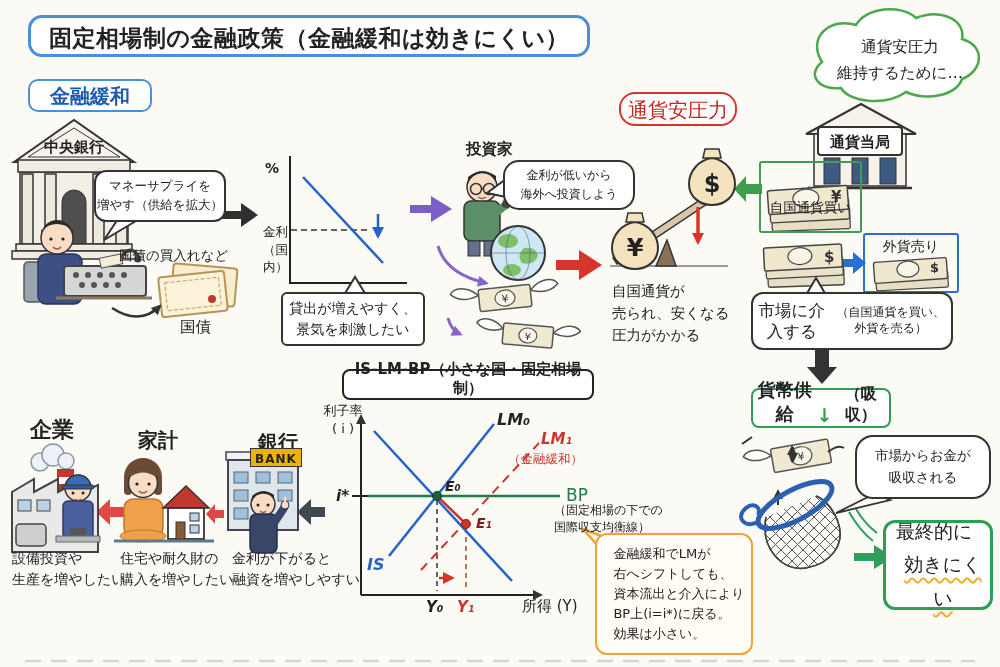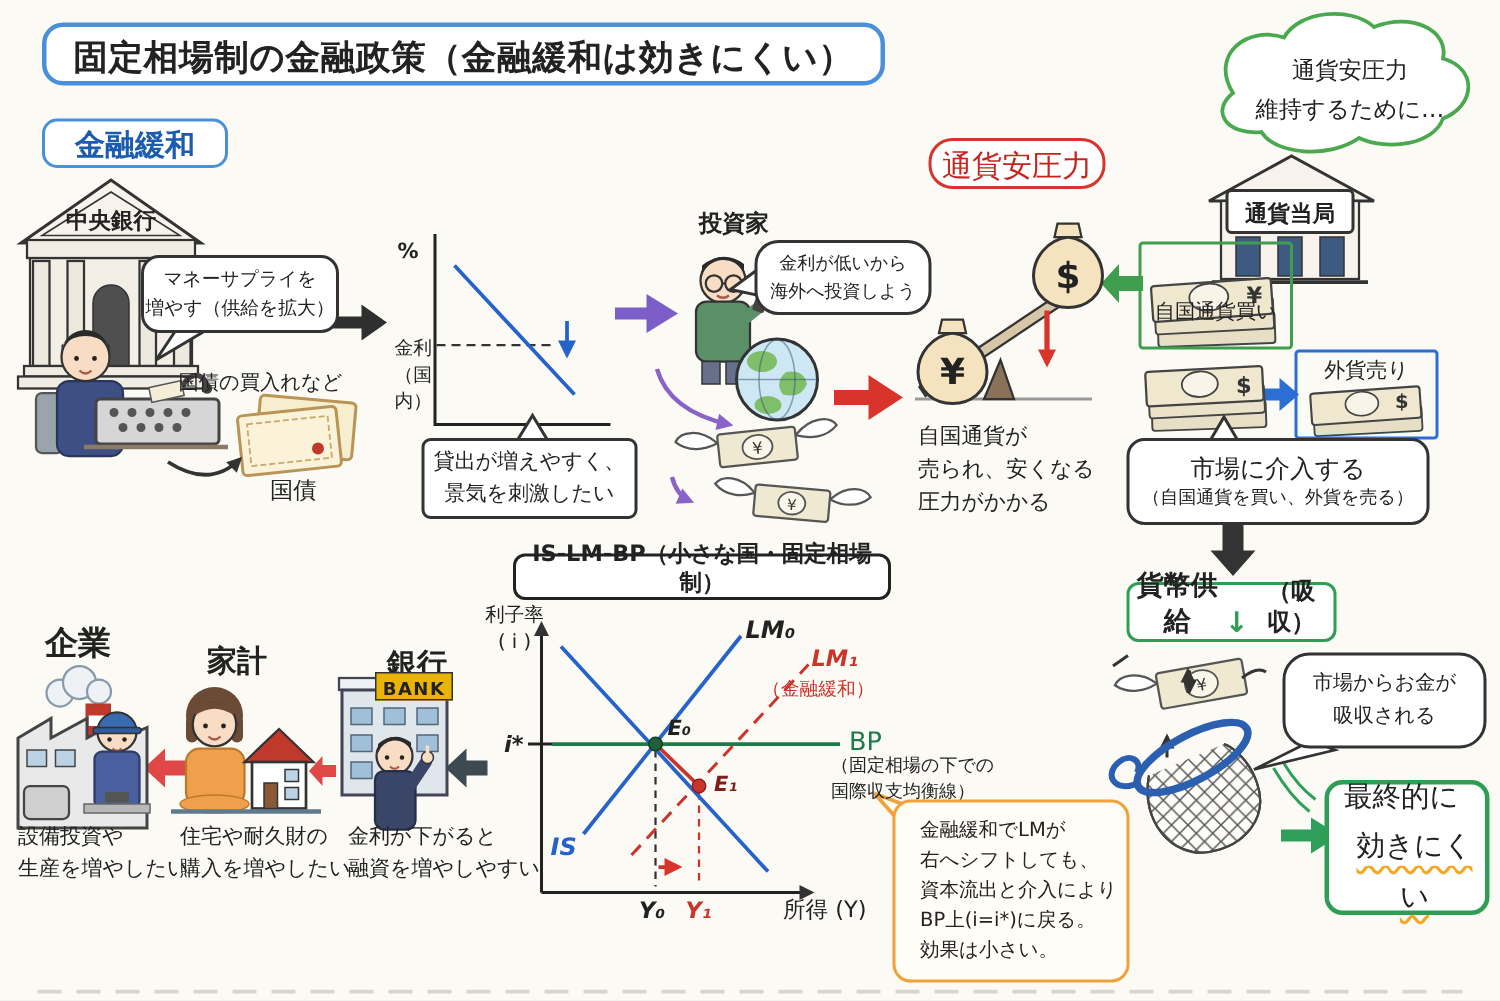--- a/index.html
+++ b/index.html
@@ -340,38 +340,38 @@
 <div class="t" style="left:265px;top:158px;font-size:14px;font-weight:600">%</div>
 
 <div class="t" style="left:240px;top:223px;width:48px;font-size:12.5px;text-align:right;line-height:1.4">金利
 （国内）</div>
 
 <div class="bub" style="left:281px;top:292px;width:144px;height:54px;border-radius:6px;font-size:14px;line-height:1.5">貸出が増えやすく、
 景気を刺激したい</div>
 
 <div class="t" style="left:466px;top:138px;font-size:15.5px;font-weight:600">投資家</div>
 
-<div class="bub" style="left:503px;top:160px;width:118px;height:50px;border-radius:16px;font-size:12px;line-height:1.55">金利が低いから
+<div class="bub" style="left:503px;top:160px;width:132px;height:50px;border-radius:16px;font-size:12px;line-height:1.55">金利が低いから
 海外へ投資しよう</div>
 
 <div class="t" style="left:612px;top:281px;width:134px;font-size:14.5px;line-height:1.5">自国通貨が
 売られ、安くなる
 圧力がかかる</div>
 
 <div class="t ctr" style="left:822px;top:132px;width:76px;font-size:15px;font-weight:600">通貨当局</div>
 
 <div class="frame" style="left:759px;top:161px;width:103px;height:72px;border:2.5px solid #3f9e4d;border-radius:3px;align-items:center;padding-top:21px">
   <span style="font-size:13.5px;font-weight:500">自国通貨買い</span>
 </div>
 
 <div class="frame" style="left:863px;top:233px;width:96px;height:60px;border:2.5px solid #2b6fd4;border-radius:3px;align-items:flex-start;padding-top:3px">
   <span style="font-size:14px;font-weight:500">外貨売り</span>
 </div>
 
-<div class="bub" style="left:751px;top:292px;width:202px;height:58px;border-width:2.5px;flex-direction:column;line-height:1.3">
+<div class="bub" style="left:751px;top:292px;width:202px;height:58px;border-width:2.5px;flex-direction:row;line-height:1.3">
   <span style="font-size:16.5px;font-weight:500">市場に介入する</span>
   <span style="font-size:12px">（自国通貨を買い、外貨を売る）</span>
 </div>
 
 <div class="frame" style="left:751px;top:388px;width:140px;height:40px;border:2.5px solid #2f9e55;border-radius:8px;background:#fff">
   <span style="font-size:18px;font-weight:600">貨幣供給</span>
   <span style="font-size:19px;font-weight:bold;color:#2f9e55">↓</span>
   <span style="font-size:16px;font-weight:600">（吸収）</span>
 </div>
 

